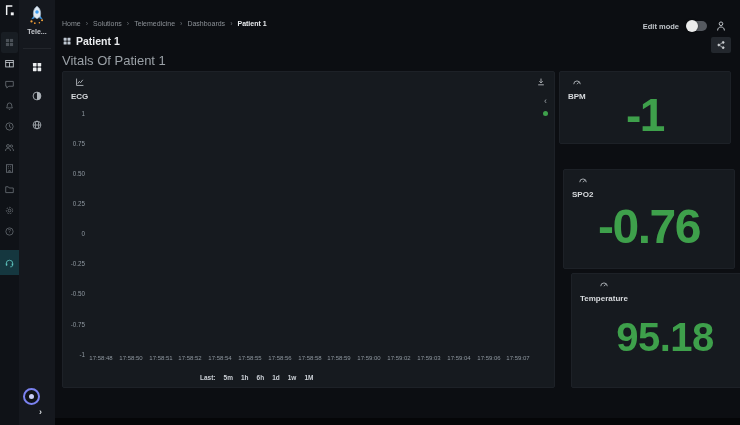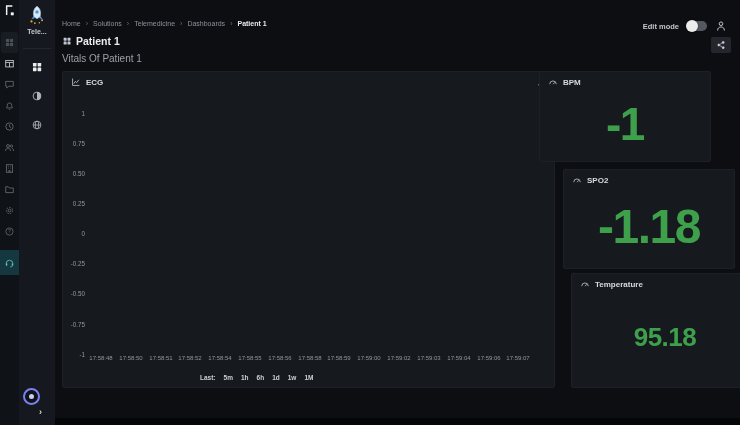--- a/index.html
+++ b/index.html
@@ -44,47 +44,47 @@
   .edit-label{font-size:7.5px;font-weight:bold;color:#c2c6cb;}
   .toggle{position:relative;width:20px;height:10px;border-radius:5px;background:#55595f;}
   .toggle-knob{position:absolute;left:-1px;top:-1px;width:12px;height:12px;border-radius:50%;background:#ececec;
                box-shadow:0 0 2px rgba(0,0,0,.6);}
   .person{color:#c2c6cb;}
   .share-btn{position:absolute;right:9px;top:21px;width:20px;height:16px;border-radius:2px;
              background:#23272d;display:flex;align-items:center;justify-content:center;color:#d0d3d7;}
   .title-row{position:absolute;left:7px;top:19px;display:flex;align-items:center;gap:4px;}
   .title-row .t-icon{color:#bfc8d2;}
   .page-title{font-size:10.5px;font-weight:bold;color:#e9ebee;}
-  .subtitle{position:absolute;left:7px;top:37px;font-size:10px;color:#9aa0a6;}
+  .subtitle{position:absolute;left:7px;top:37px;font-size:13px;color:#9aa0a6;}
 
   
   .panel{position:absolute;background:#161a1f;border:1px solid #1d2127;border-radius:2px;box-sizing:border-box;}
   .p-ecg{left:7px;top:55px;width:493px;height:317px;}
-  .p-bpm{left:484px;top:55px;width:172px;height:91px;}
+  .p-bpm{left:504px;top:55px;width:172px;height:73px;}
   .p-spo2{left:508px;top:153px;width:172px;height:100px;}
   .p-temp{left:516px;top:257px;width:188px;height:115px;}
-  .p-head{position:absolute;left:8px;top:5px;display:flex;align-items:center;gap:5px;color:#c3c8cd;}
+  .p-head{position:absolute;left:8px;top:5px;display:flex;align-items:center;gap:5px;color:#c3c8cd;flex-direction:column;}
   .p-title{font-size:8px;font-weight:bold;color:#d7dadd;}
   .dl-btn{position:absolute;right:8px;top:5px;color:#c6cacf;}
   .collapse{position:absolute;right:7px;top:24px;font-size:9px;color:#9aa0a6;}
   .series-dot{position:absolute;right:6px;top:39px;width:5px;height:5px;border-radius:50%;}
 
   .ytick{position:absolute;left:2px;width:20px;text-align:right;font-size:6.3px;color:#8e979f;}
   .xtick{position:absolute;width:36px;text-align:center;top:283px;font-size:6px;color:#8e979f;}
   .nodata{position:absolute;left:28px;right:10px;top:142px;text-align:center;font-size:7.5px;
           font-weight:bold;color:#ccd0d4;letter-spacing:.2px;}
   .ranges{position:absolute;left:137px;top:302px;display:flex;gap:8px;font-size:6.5px;
           font-weight:bold;color:#ccd1d7;}
   .range-opt{cursor:pointer;}
 
   .stat-body{position:absolute;left:0;right:0;top:14px;bottom:0;display:flex;align-items:center;justify-content:center;}
   .stat-val{font-weight:bold;letter-spacing:-1.5px;}
   .v-bpm{font-size:46px;}
   .v-spo2{font-size:48px;}
-  .v-temp{font-size:26px;letter-spacing:-.5px;}
+  .v-temp{font-size:40px;letter-spacing:-.5px;}
 
   .footer{position:absolute;left:7px;top:402px;font-size:6.5px;font-weight:bold;color:#7e8287;}
 
   svg{display:block;}
 </style>
 </head>
 <body>
 
 <div class="screen">
 
@@ -330,21 +330,21 @@
 
     <section class="panel p-spo2">
       <div class="p-head">
         <svg width="10" height="10" viewBox="0 0 16 16" fill="none" stroke="currentColor" stroke-width="1.3">
           <path d="M2.8 11.5 A5.2 5.2 0 0 1 13.2 11.5"></path>
             <path d="M8 11.5 L10.8 8.5"></path>
         </svg>
         <span class="p-title">SPO2</span>
       </div>
       <div class="stat-body">
-        <span class="stat-val v-spo2" style="color:#3ea04b;">-1.18</span>
+        <span class="stat-val v-spo2" style="color:#3ea04b;">-0.76</span>
       </div>
     </section>
 
     <section class="panel p-temp">
       <div class="p-head">
         <svg width="10" height="10" viewBox="0 0 16 16" fill="none" stroke="currentColor" stroke-width="1.3">
           <path d="M2.8 11.5 A5.2 5.2 0 0 1 13.2 11.5"></path>
             <path d="M8 11.5 L10.8 8.5"></path>
         </svg>
         <span class="p-title">Temperature</span>

